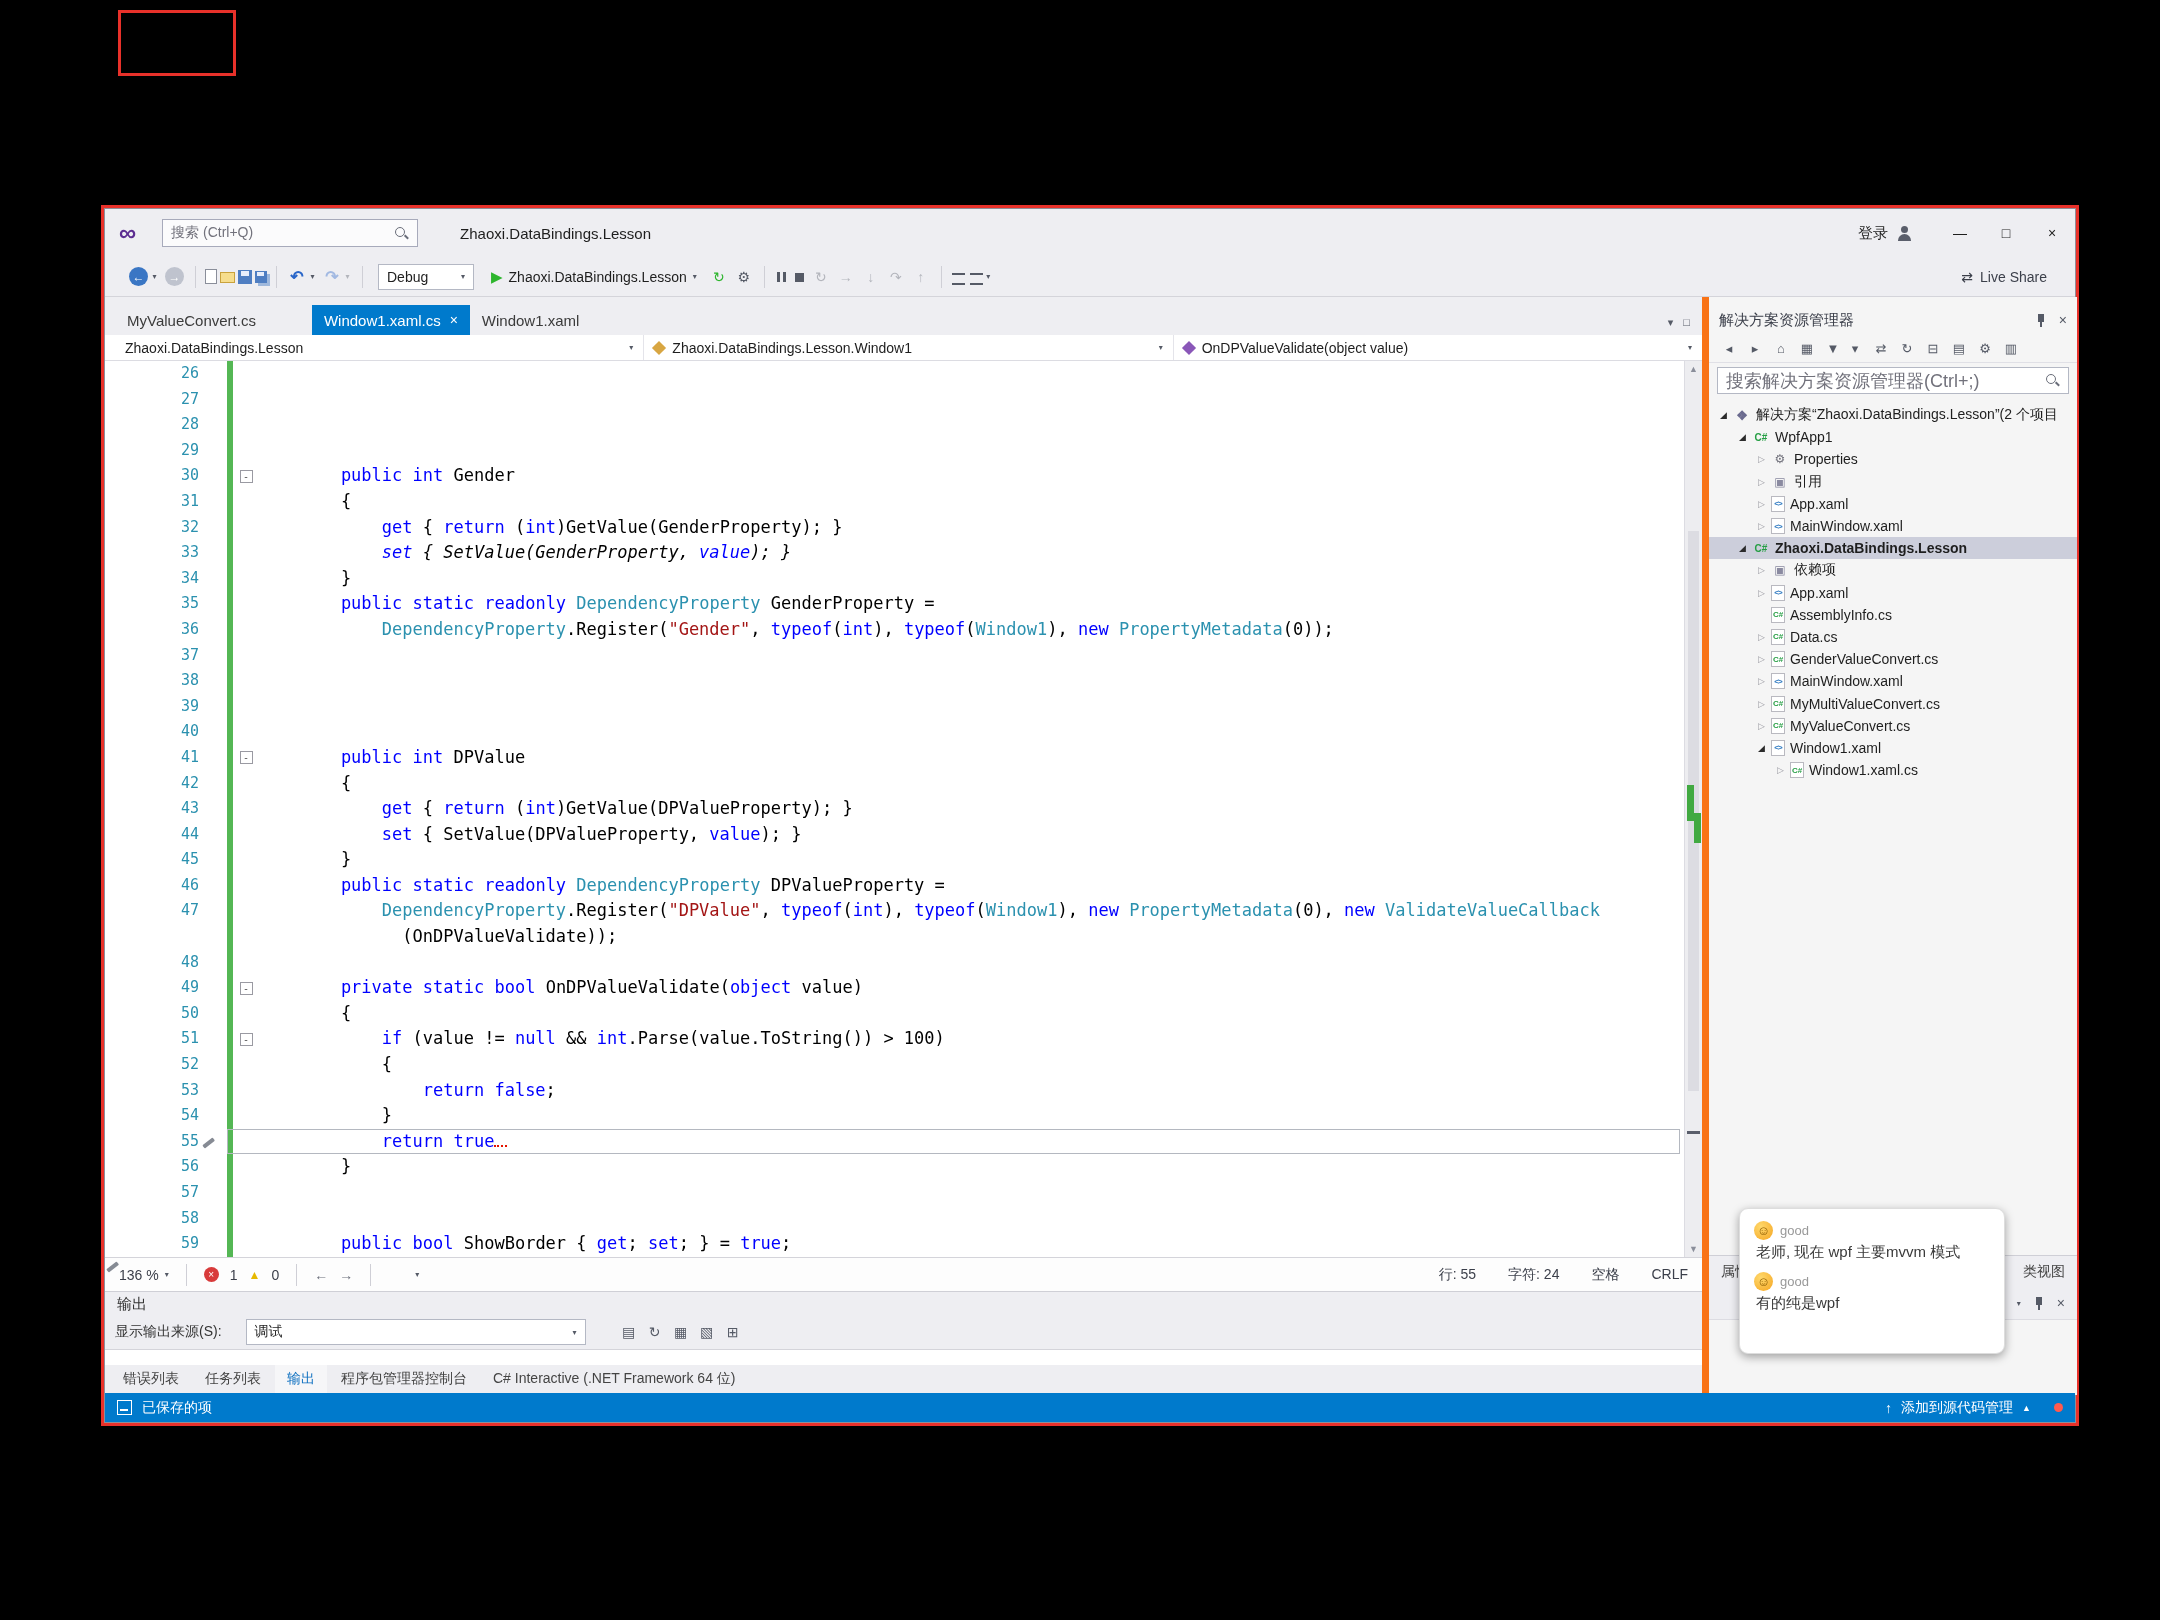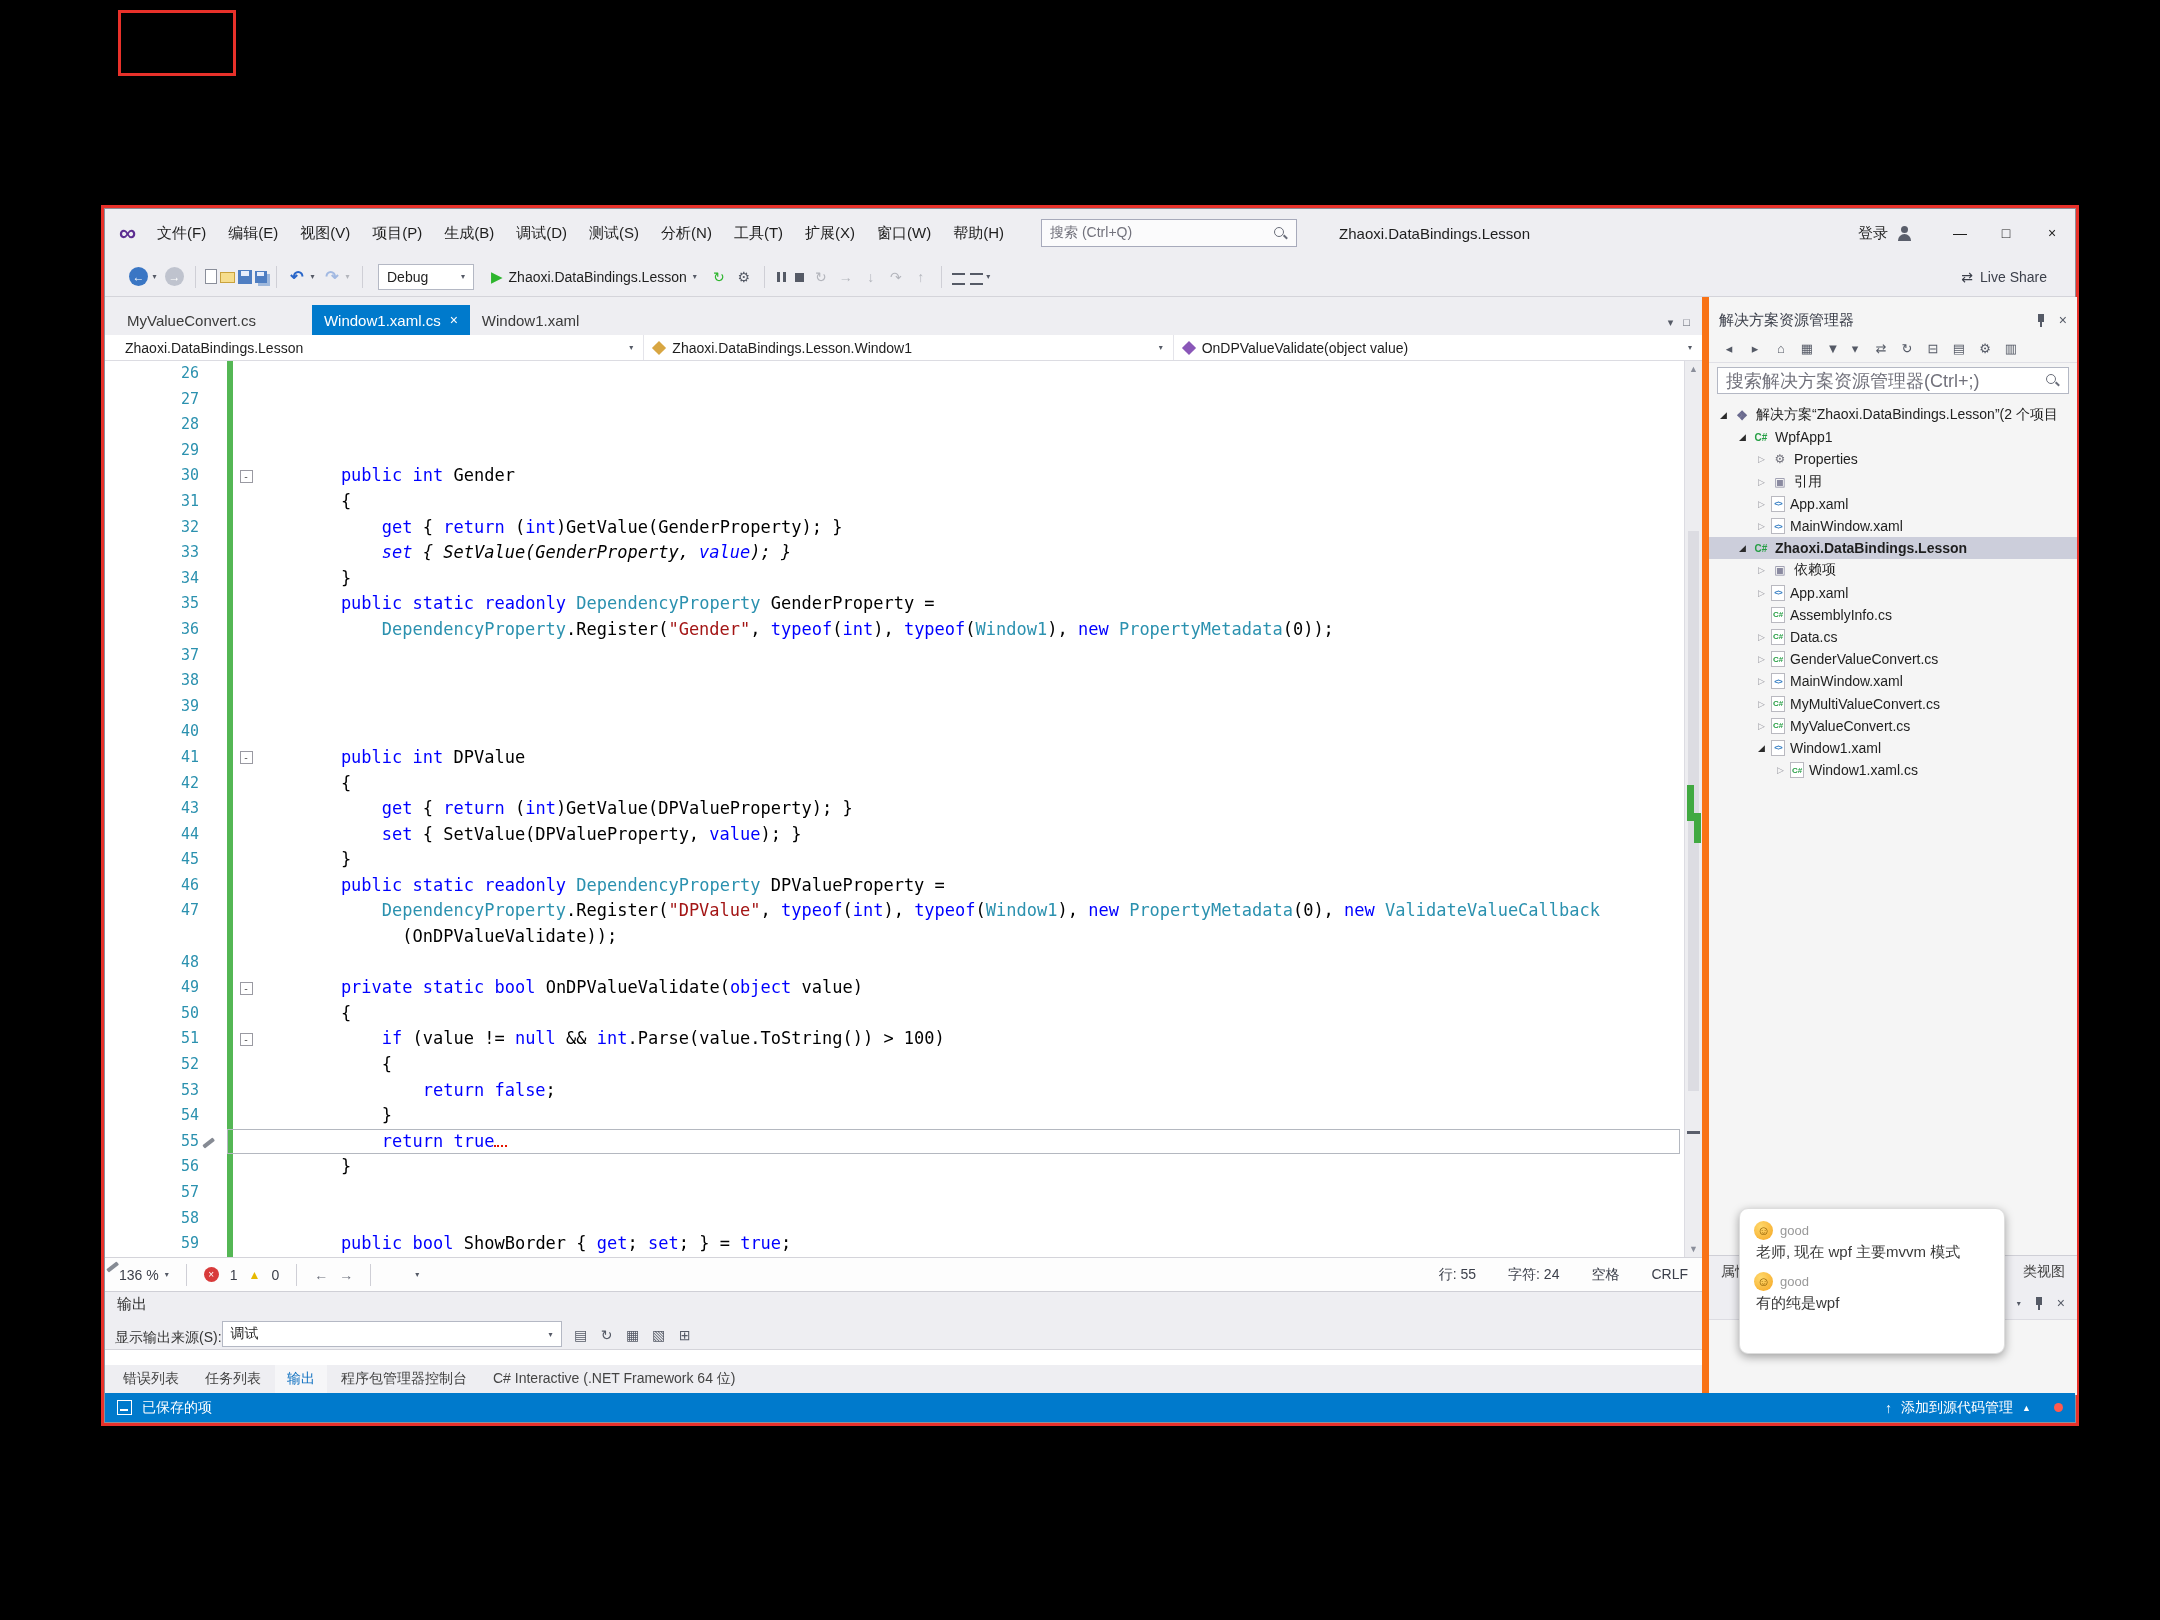--- a/index.html
+++ b/index.html
@@ -112,21 +112,21 @@
   .zoom{display:flex;align-items:center;gap:6px}
   .err-ic{width:15px;height:15px;border-radius:50%;background:#d83b3b;color:#fff;font-size:10px;
     display:flex;align-items:center;justify-content:center}
   .warn-ic{color:#e6b800;font-size:12px}
   .nav-arr{color:#6a6e7a;font-size:14px}
   .estat-right{margin-left:auto;display:flex;gap:32px;color:#3b3f4a}
 
   
   .output{position:absolute;left:0;top:994px;width:1597px;height:74px;background:#eeeef2;border-top:1px solid #cfcfd6}
   .out-title{padding:3px 12px;font-size:15px;color:#333;width:fit-content}
-  .out-srcrow{display:flex;align-items:flex-end;height:30px;padding:0 10px;gap:0;font-size:14px;color:#333}
+  .out-srcrow{display:flex;align-items:center;height:30px;padding:0 10px;gap:24px;font-size:14px;color:#333}
   .out-dd{width:340px}
   .out-icons{display:flex;gap:4px;margin-left:8px}
   .out-body{position:absolute;left:0;right:0;bottom:0;height:16px;background:#fff;border-top:1px solid #d4d4da}
 
   
   .btabs{position:absolute;left:0;top:1068px;width:1597px;height:30px;display:flex;align-items:stretch;
     background:#eeeef2;padding-left:6px;gap:2px}
   .btab{padding:5px 12px;font-size:14px;color:#444;white-space:nowrap}
   .btab.active{background:#f6f6f8;color:#0e70c0}
 
@@ -194,34 +194,20 @@
 </style>
 </head>
 <body>
 
 <div class="rec-box"></div>
 
 <div class="vs-window">
 
   <div class="titlebar">
     <span class="vslogo">∞</span>
-    <div class="menubar">
-        <div class="menu-item">文件(F)</div>
-        <div class="menu-item">编辑(E)</div>
-        <div class="menu-item">视图(V)</div>
-        <div class="menu-item">项目(P)</div>
-        <div class="menu-item">生成(B)</div>
-        <div class="menu-item">调试(D)</div>
-        <div class="menu-item">测试(S)</div>
-        <div class="menu-item">分析(N)</div>
-        <div class="menu-item">工具(T)</div>
-        <div class="menu-item">扩展(X)</div>
-        <div class="menu-item">窗口(W)</div>
-        <div class="menu-item">帮助(H)</div>
-      </div>
     <div class="qsearch">
       <span>搜索 (Ctrl+Q)</span>
       <span class="mag"></span>
     </div>
     <div class="win-title">Zhaoxi.DataBindings.Lesson</div>
     <div class="signin">
       <span>登录</span>
       <span class="person"></span>
     </div>
     <div class="win-btns">

